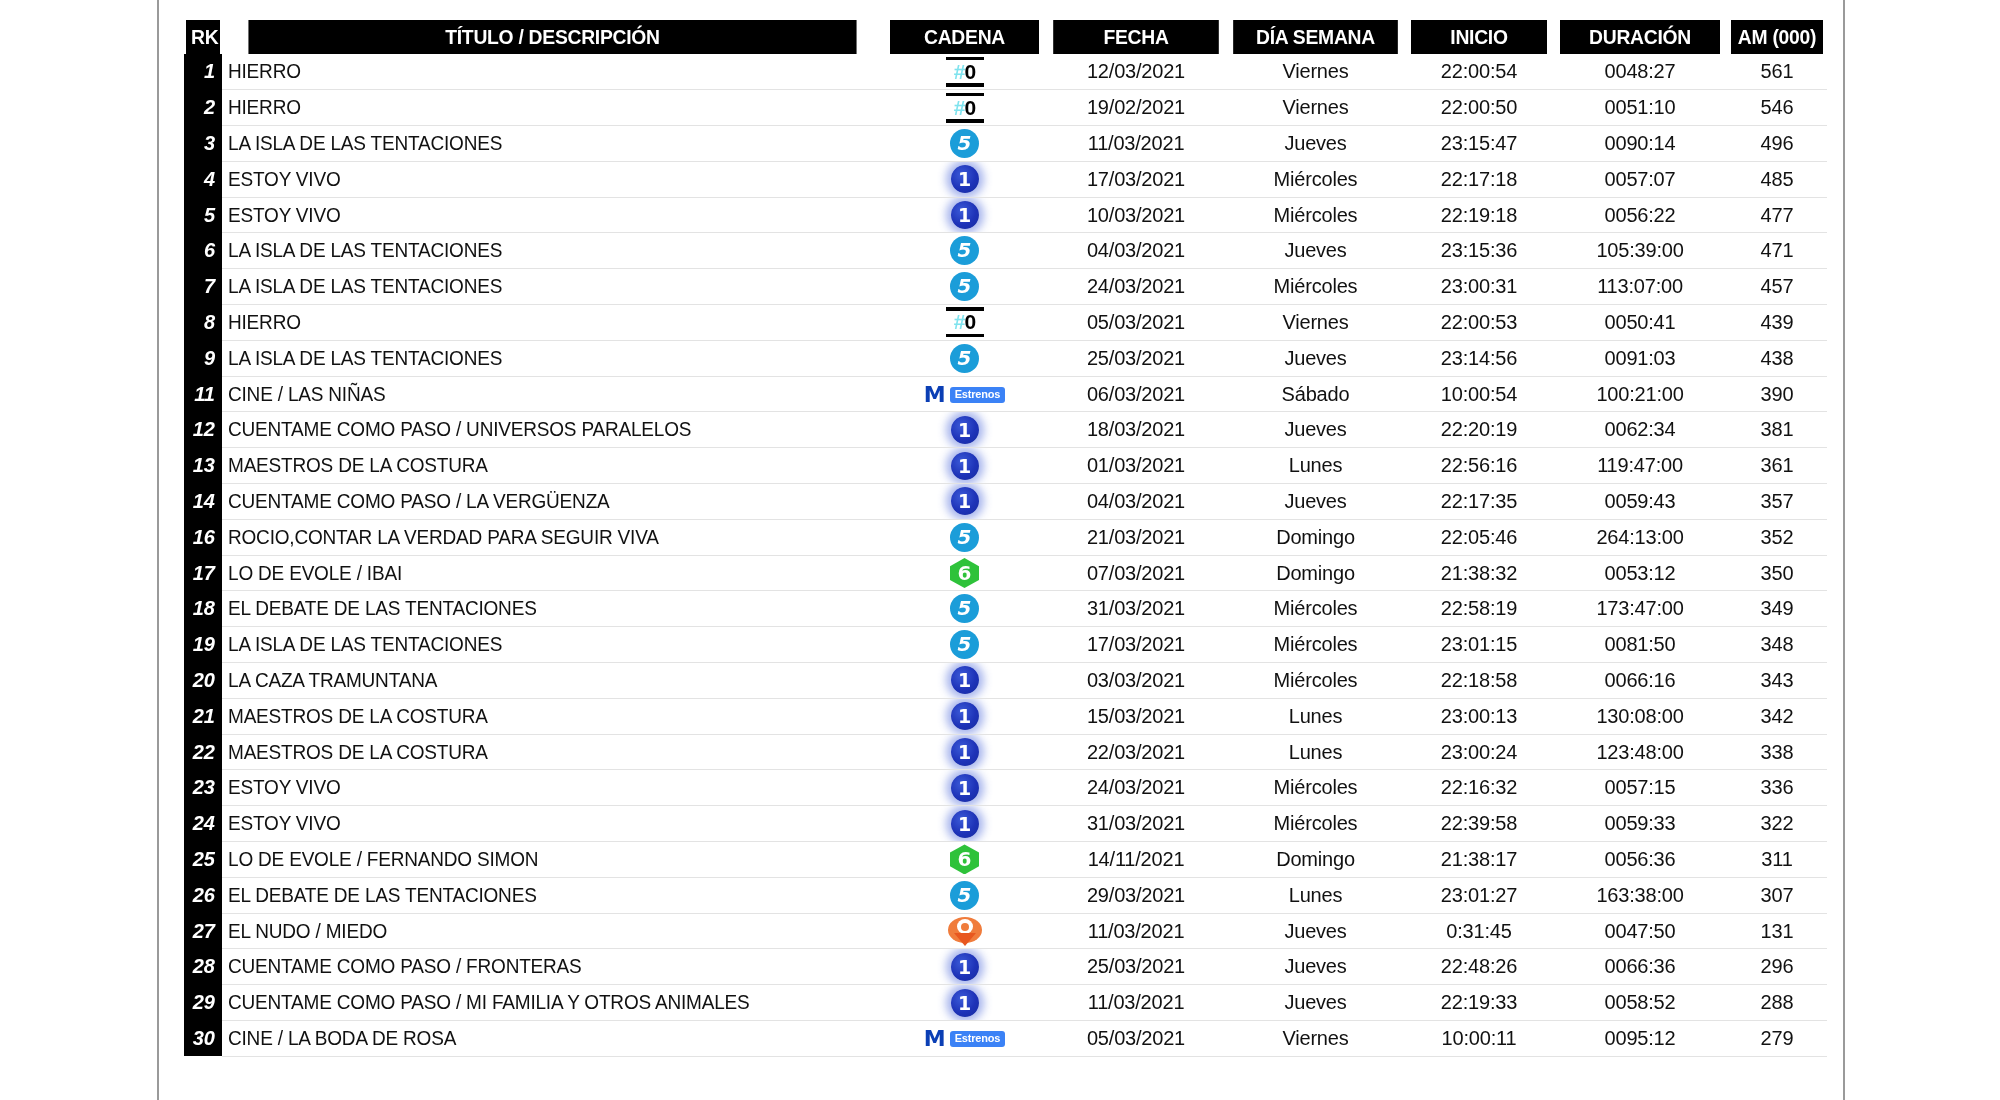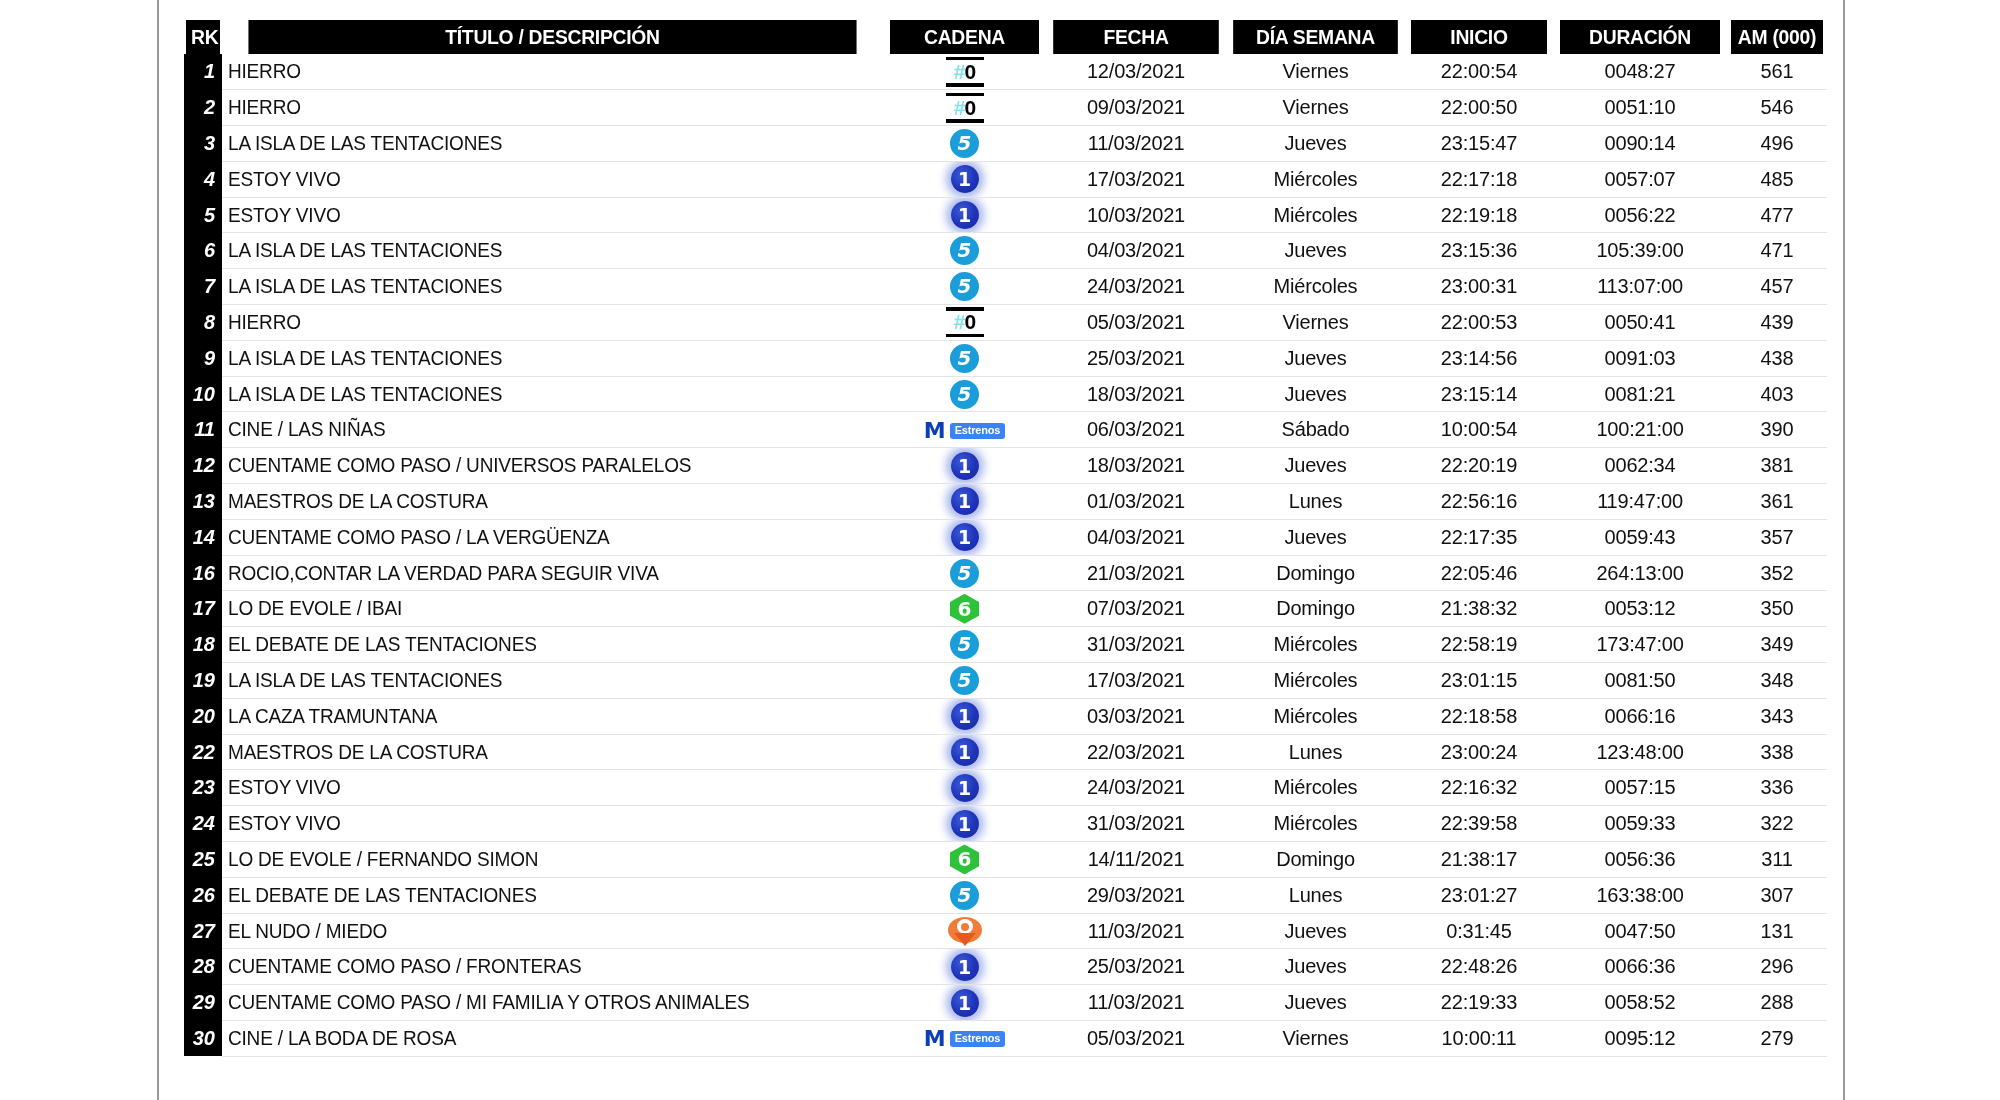--- a/index.html
+++ b/index.html
@@ -243,21 +243,21 @@
             <td class="num">12/03/2021</td>
             <td class="num">Viernes</td>
             <td class="num">22:00:54</td>
             <td class="num">0048:27</td>
             <td class="num">561</td>
           </tr>
           <tr>
             <td class="rk">2</td>
             <td class="tit"><span>HIERRO</span></td>
             <td class="cad"><span class="logo logo-cero"><span class="bar t"></span><span class="txt"><span class="hash">#</span><span class="zero">0</span></span><span class="bar b"></span></span></td>
-            <td class="num">09/03/2021</td>
+            <td class="num">19/02/2021</td>
             <td class="num">Viernes</td>
             <td class="num">22:00:50</td>
             <td class="num">0051:10</td>
             <td class="num">546</td>
           </tr>
           <tr>
             <td class="rk">3</td>
             <td class="tit"><span>LA ISLA DE LAS TENTACIONES</span></td>
             <td class="cad"><span class="logo logo-t5">5</span></td>
             <td class="num">11/03/2021</td>
@@ -318,30 +318,20 @@
           </tr>
           <tr>
             <td class="rk">9</td>
             <td class="tit"><span>LA ISLA DE LAS TENTACIONES</span></td>
             <td class="cad"><span class="logo logo-t5">5</span></td>
             <td class="num">25/03/2021</td>
             <td class="num">Jueves</td>
             <td class="num">23:14:56</td>
             <td class="num">0091:03</td>
             <td class="num">438</td>
-          </tr>
-          <tr>
-            <td class="rk">10</td>
-            <td class="tit"><span>LA ISLA DE LAS TENTACIONES</span></td>
-            <td class="cad"><span class="logo logo-t5">5</span></td>
-            <td class="num">18/03/2021</td>
-            <td class="num">Jueves</td>
-            <td class="num">23:15:14</td>
-            <td class="num">0081:21</td>
-            <td class="num">403</td>
           </tr>
           <tr>
             <td class="rk">11</td>
             <td class="tit"><span>CINE / LAS NIÑAS</span></td>
             <td class="cad"><span class="logo logo-mov">
                 <span class="m">M</span>
                 <span class="badge">Estrenos</span>
               </span></td>
             <td class="num">06/03/2021</td>
             <td class="num">Sábado</td>
@@ -423,20 +413,30 @@
             <td class="rk">20</td>
             <td class="tit"><span>LA CAZA TRAMUNTANA</span></td>
             <td class="cad"><span class="logo logo-la1">1</span></td>
             <td class="num">03/03/2021</td>
             <td class="num">Miércoles</td>
             <td class="num">22:18:58</td>
             <td class="num">0066:16</td>
             <td class="num">343</td>
           </tr>
           <tr>
+            <td class="rk">21</td>
+            <td class="tit"><span>MAESTROS DE LA COSTURA</span></td>
+            <td class="cad"><span class="logo logo-la1">1</span></td>
+            <td class="num">15/03/2021</td>
+            <td class="num">Lunes</td>
+            <td class="num">23:00:13</td>
+            <td class="num">130:08:00</td>
+            <td class="num">342</td>
+          </tr>
+          <tr>
             <td class="rk">22</td>
             <td class="tit"><span>MAESTROS DE LA COSTURA</span></td>
             <td class="cad"><span class="logo logo-la1">1</span></td>
             <td class="num">22/03/2021</td>
             <td class="num">Lunes</td>
             <td class="num">23:00:24</td>
             <td class="num">123:48:00</td>
             <td class="num">338</td>
           </tr>
           <tr>

